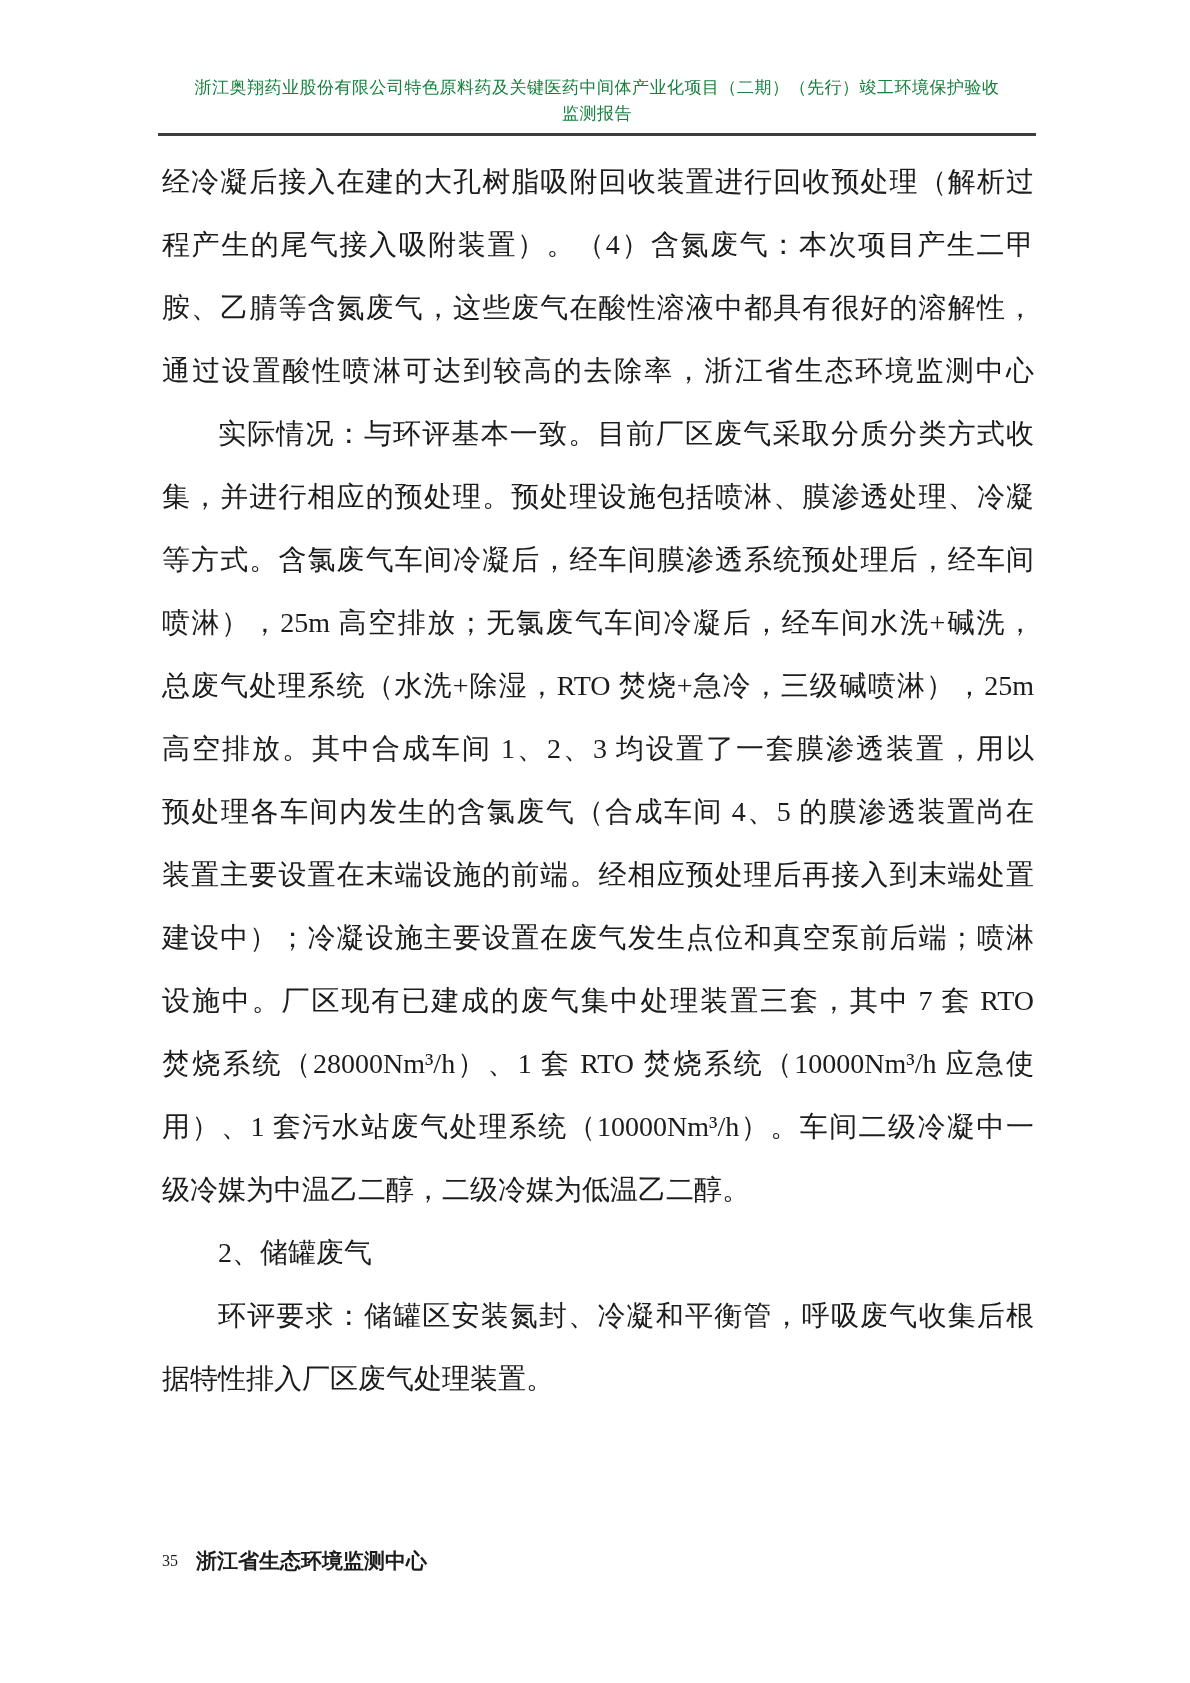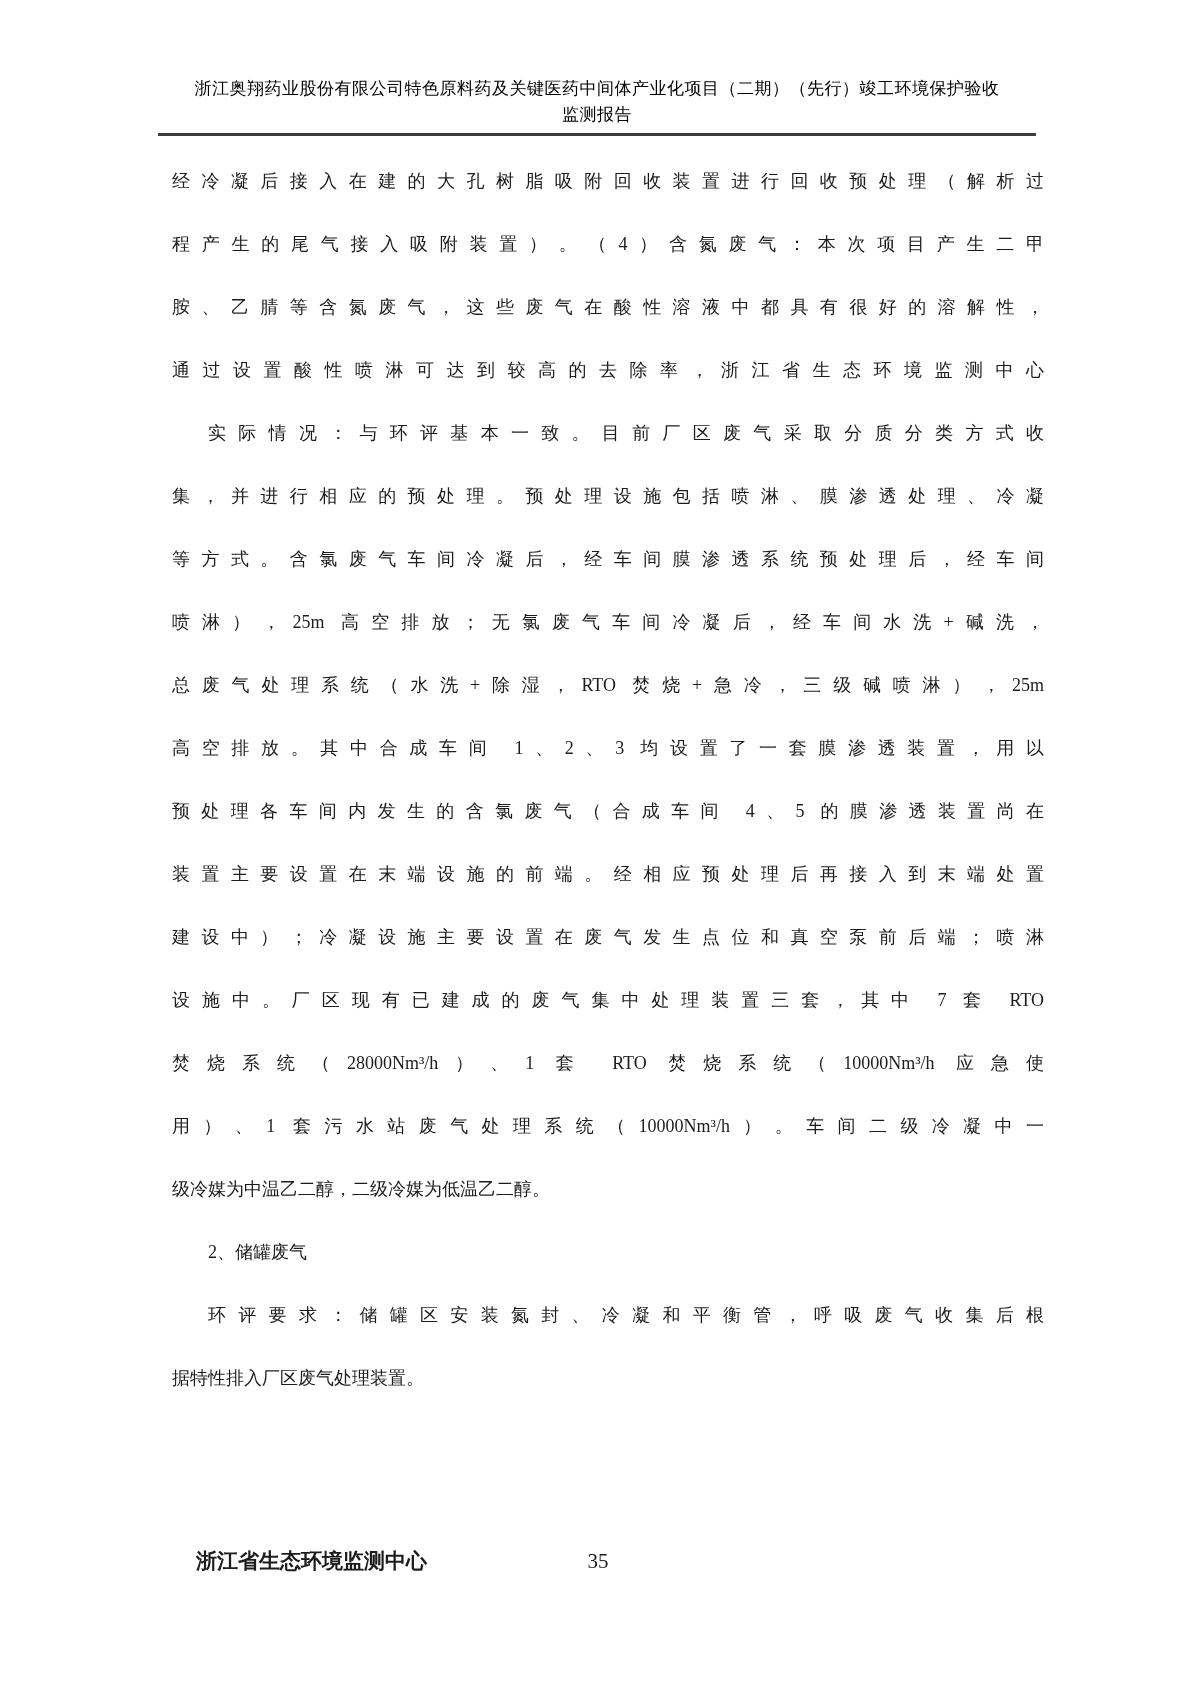--- a/index.html
+++ b/index.html
@@ -15,37 +15,38 @@
     overflow: hidden;
   }
   .header {
     position: absolute;
     top: 76px;
     left: 158px;
     width: 878px;
     text-align: center;
     font-size: 17px;
     line-height: 26px;
-    color: #000000;
+    color: #15803d;
     letter-spacing: 0.5px;
+    font-family: Liberation Mono, monospace;
   }
   .header-rule {
     position: absolute;
     top: 133px;
     left: 158px;
     width: 878px;
     height: 3px;
     background: #3d3d3d;
   }
   .body-text {
     position: absolute;
     top: 150px;
-    left: 172px;
+    left: 162px;
     width: 872px;
-    font-size: 18px;
+    font-size: 28px;
   }
   .line {
     height: 63px;
     line-height: 63px;
     white-space: nowrap;
     text-align: left;
   }
   .line.j {
     white-space: normal;
     text-align: justify;
@@ -64,23 +65,22 @@
   .footer-org {
     position: absolute;
     left: 34px;
     top: 0;
     font-weight: bold;
   }
   .footer-page {
     position: absolute;
     left: 0;
     width: 100%;
-    text-align: center;
     top: 0;
-    font-size: 21px;
+    font-size: 16px;
   }
 </style>
 </head>
 <body>
 
 <div class="page">
 
   <div class="header">
     <div>浙江奥翔药业股份有限公司特色原料药及关键医药中间体产业化项目（二期）（先行）竣工环境保护验收</div>
     <div>监测报告</div>

